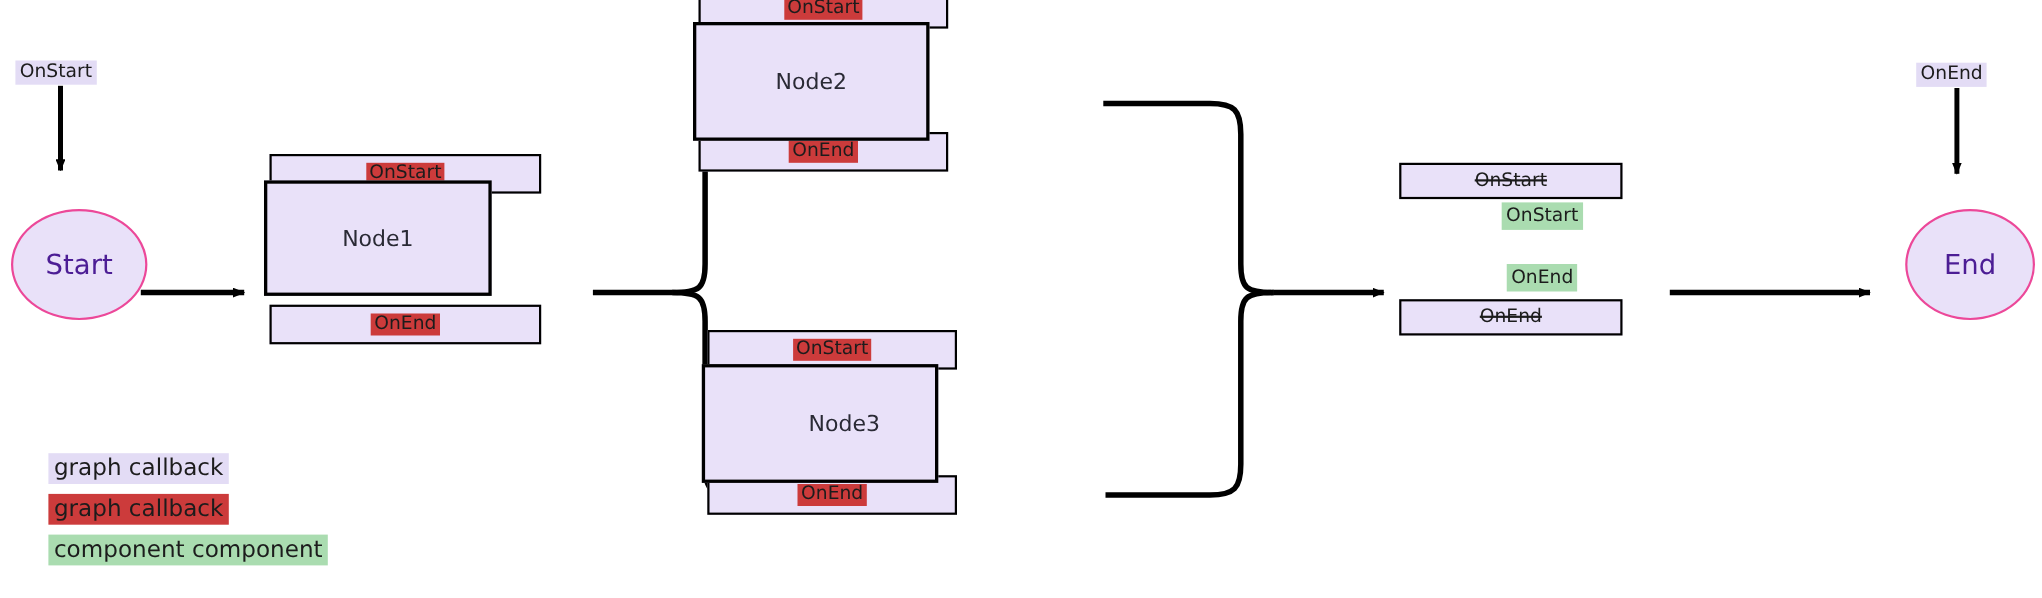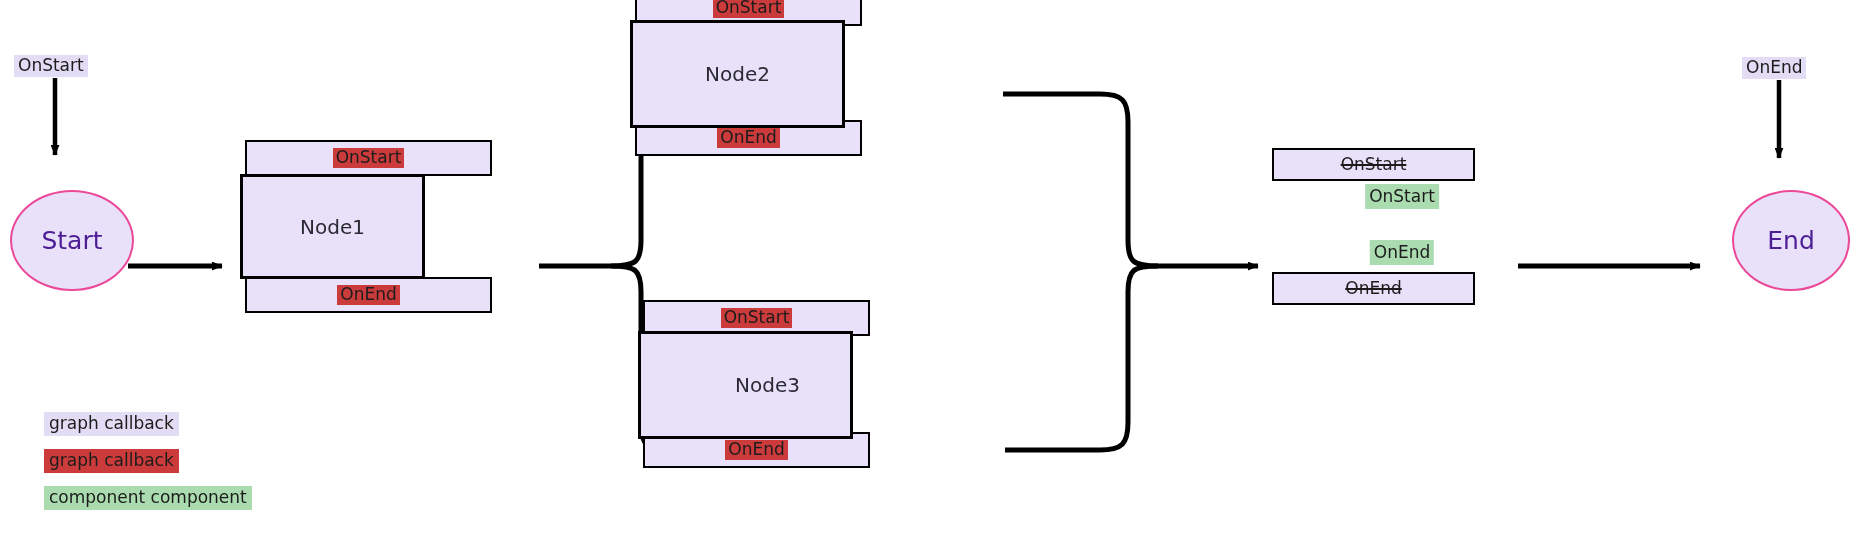--- a/index.html
+++ b/index.html
@@ -106,21 +106,21 @@
     left: 44px;
     top: 412px;
     z-index: 5;
   }
   .legend-row {
     margin-bottom: 17px;
     height: 20px;
   }
   .legend-chip {
     display: inline-block;
-    font-size: 17px;
+    font-size: 21px;
     color: #1c1c1c;
     padding: 3px 5px 4px 5px;
     line-height: 1;
     white-space: nowrap;
   }
   .legend-chip.graph-cb { background: #e3dcf5; }
   .legend-chip.node-cb { background: #cc3b3b; }
   .legend-chip.comp-cb { background: #aadcb0; }
 </style>
 </head>
@@ -165,21 +165,21 @@
   </div>
 
   <div class="terminal" style="left:1732px; top:190px; width:114px; height:97px;text-align:center;">
     <span>End</span>
   </div>
 
   <div class="node-group" style="left:240px; top:140px; width:300px; height:172px;">
     <div class="cb-band" style="left:5px; top:0px; width:247px; height:36px;">
       <span class="tag node-cb">OnStart</span>
     </div>
-    <div class="node-box" style="left:0px; top:34px; width:185px; height:105px;">
+    <div class="node-box" style="left:0px; top:24px; width:207px; height:105px;">
       <span class="node-title">Node1</span>
     </div>
     <div class="cb-band" style="left:5px; top:137px; width:247px; height:36px;">
       <span class="tag node-cb">OnEnd</span>
     </div>
   </div>
 
   <div class="node-group" style="left:630px; top:-10px; width:330px; height:170px;">
     <div class="cb-band" style="left:5px; top:0px; width:227px; height:36px;">
       <span class="tag node-cb">OnStart</span>

